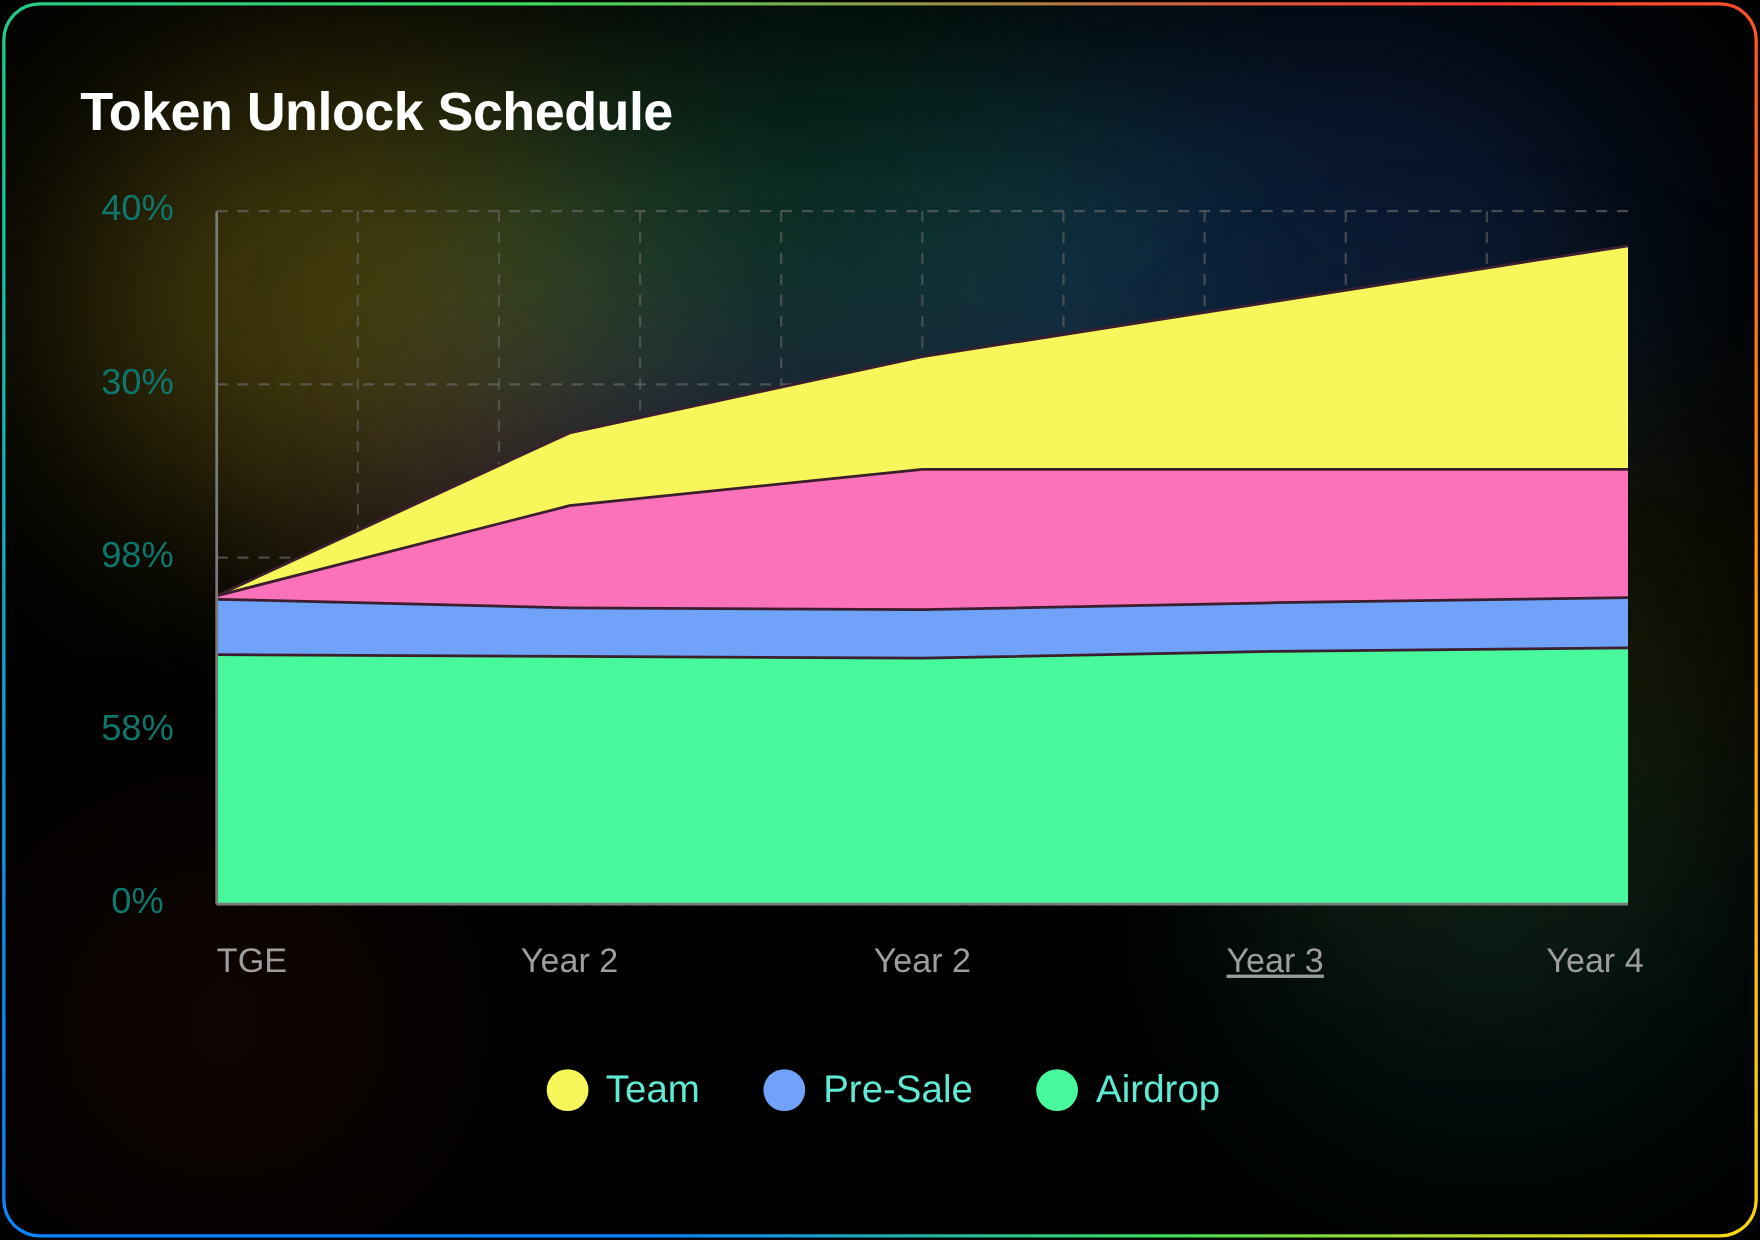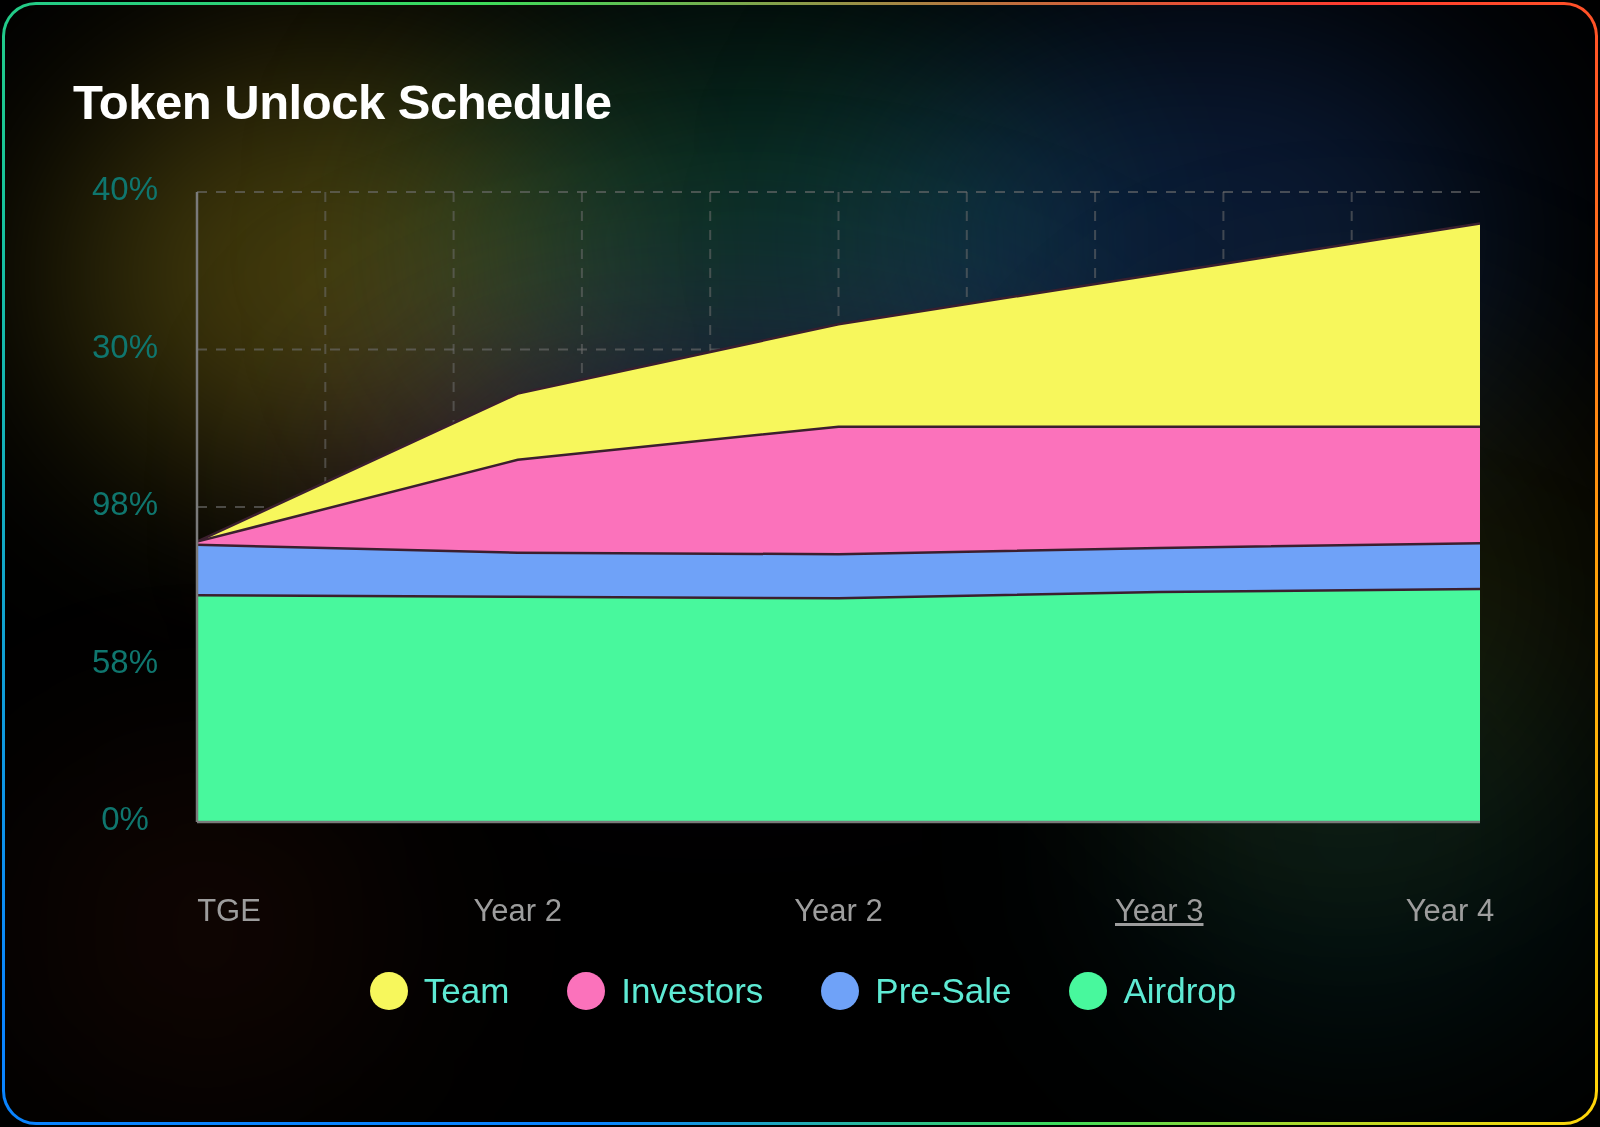--- a/index.html
+++ b/index.html
@@ -93,21 +93,21 @@
   }
   #y-axis-labels { position: absolute; left: 55px; top: 0; width: 120px; height: 1123px; }
 
   .xtick-label {
     position: absolute;
     font-size: 31px;
     color: #9d9d9d;
     white-space: nowrap;
     transform: translateX(-50%);
   }
-  #x-axis-labels { position: absolute; left: 0; top: 888px; width: 1312px; height: 52px; }
+  #x-axis-labels { position: absolute; left: 0; top: 851px; width: 1312px; height: 52px; }
 
   
   #legend {
     position: absolute;
     left: 0;
     top: 966px;
     width: 1596px;
     display: flex;
     justify-content: center;
     align-items: center;
@@ -195,24 +195,20 @@
           <div class="xtick-label" style="left: 1445px; top: 0px;">Year 4</div>
         </div>
     </div>
 
     <div id="legend">
         <div class="legend-item">
           <span class="legend-dot" style="background: rgb(247, 247, 92);"></span>
           <span class="legend-label">Team</span>
         </div>
         <div class="legend-item">
-          <span class="legend-dot" style="background: rgb(251, 114, 187);"></span>
-          <span class="legend-label">Investors</span>
-        </div>
-        <div class="legend-item">
           <span class="legend-dot" style="background: rgb(111, 162, 248);"></span>
           <span class="legend-label">Pre-Sale</span>
         </div>
         <div class="legend-item">
           <span class="legend-dot" style="background: rgb(72, 248, 157);"></span>
           <span class="legend-label">Airdrop</span>
         </div>
       </div>
 
   </div>

